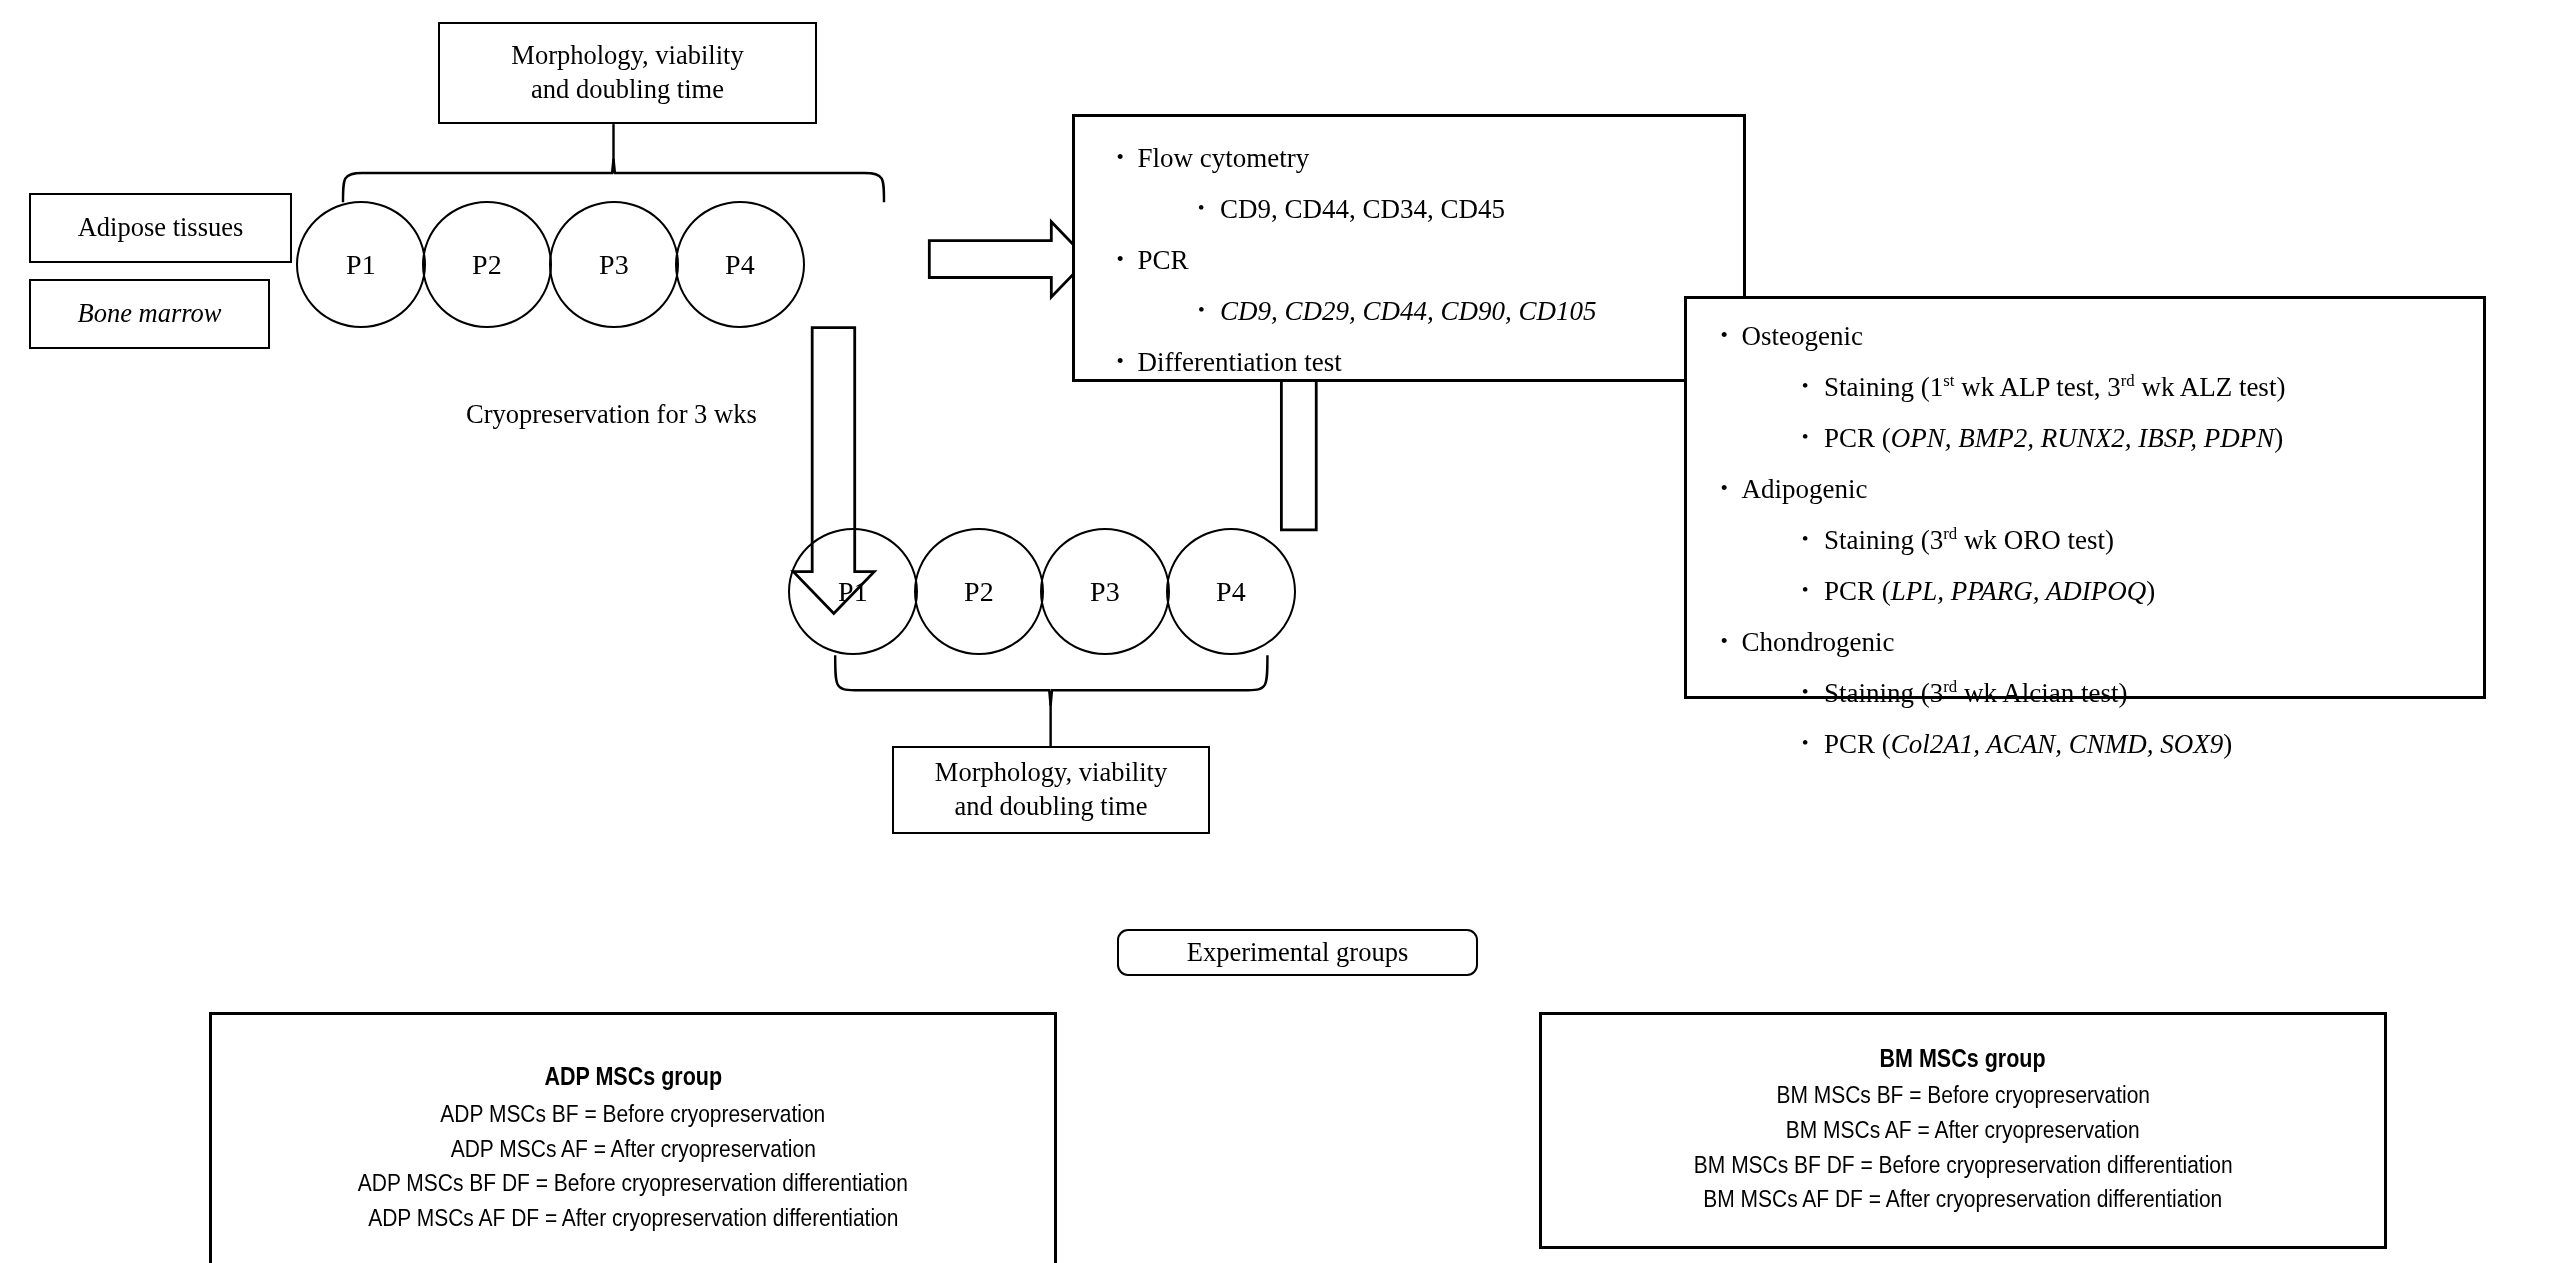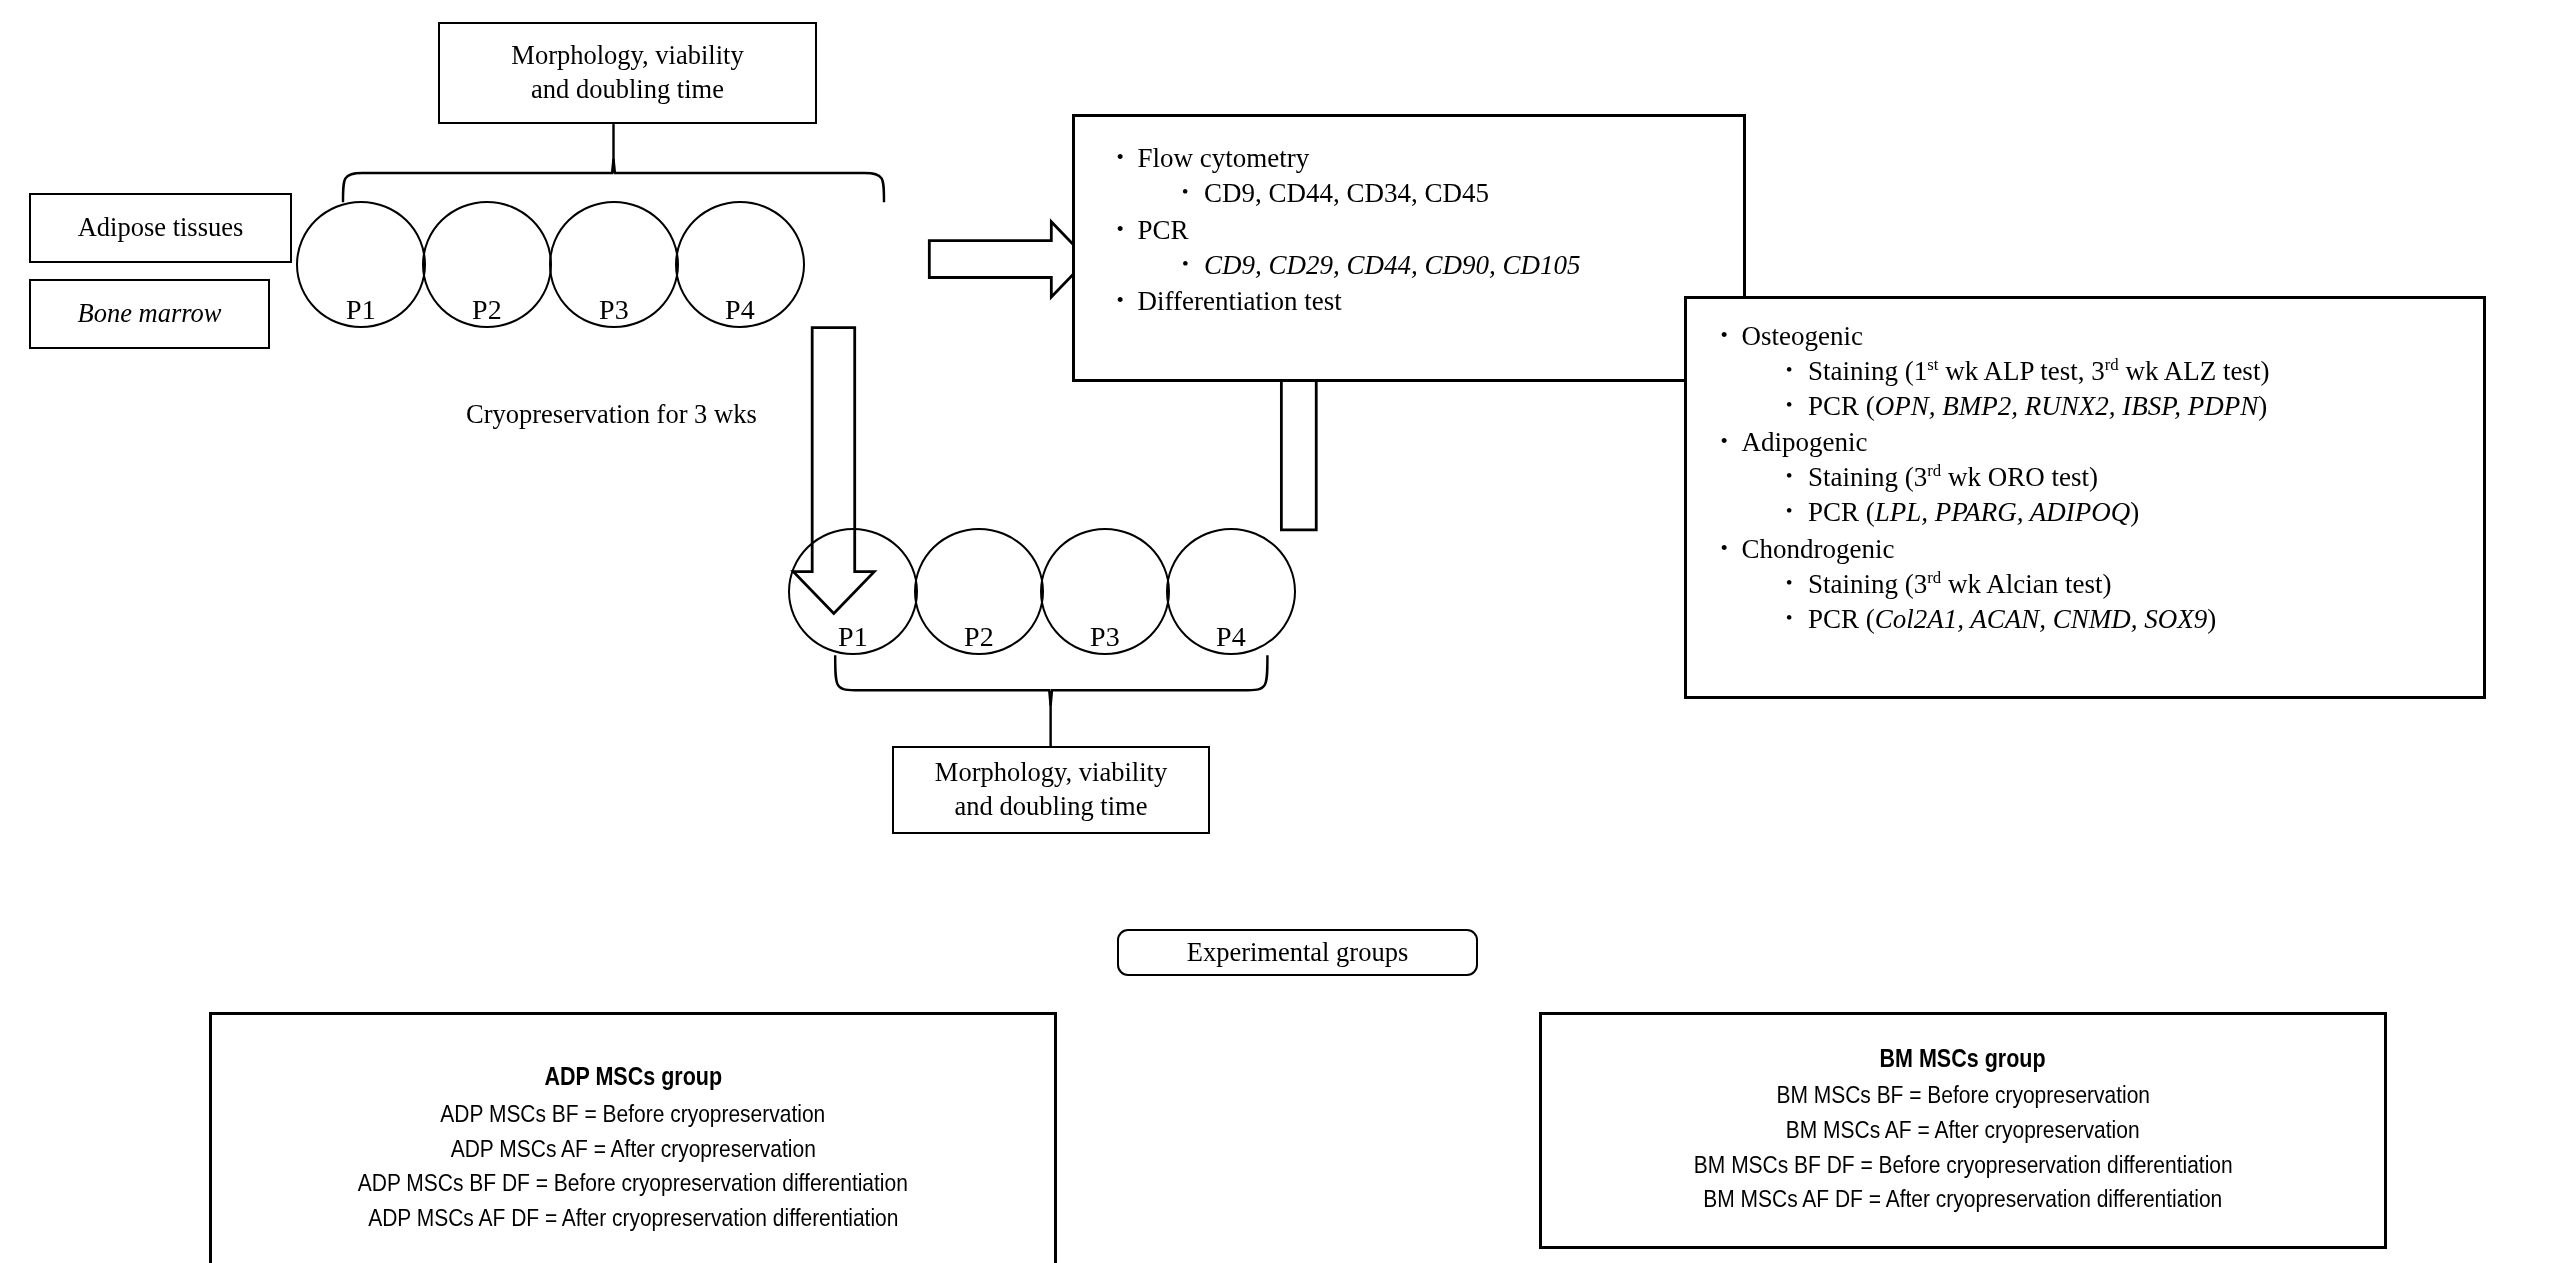--- a/index.html
+++ b/index.html
@@ -40,21 +40,21 @@
   .exp-box { font-size: 26.5px; border-radius: 11px; }
 
   
   .ellipse {
     position: absolute;
     box-sizing: border-box;
     border: 2.8px solid #000;
     border-radius: 50%;
     background: transparent;
     display: flex;
-    align-items: flex-end;
+    align-items: center;
     justify-content: center;
     font-size: 28px;
     letter-spacing: 0.3px;
   }
 
   
   .bullet-box {
     position: absolute;
     box-sizing: border-box;
     border: 3.5px solid #000;
@@ -75,21 +75,21 @@
     font-size: 21px;
     line-height: 1.55;
   }
   ul.lvl2 {
     list-style: none;
     margin: 0 0 0 0;
     padding: 0 0 0 40px;
     font-size: 27px;
     line-height: 1.30;
   }
-  ul.lvl2 > li { position: relative; padding-left: 26.5px; margin: 0; }
+  ul.lvl2 > li { position: relative; padding-left: 26.5px; margin: 16px; }
   ul.lvl2 > li::before {
     content: "\2022";
     position: absolute;
     left: 4.2px;
     font-size: 19.5px;
     line-height: 1.6;
   }
   .ital { font-style: italic; }
   sup { font-size: 0.62em; vertical-align: super; line-height: 0; }
 

